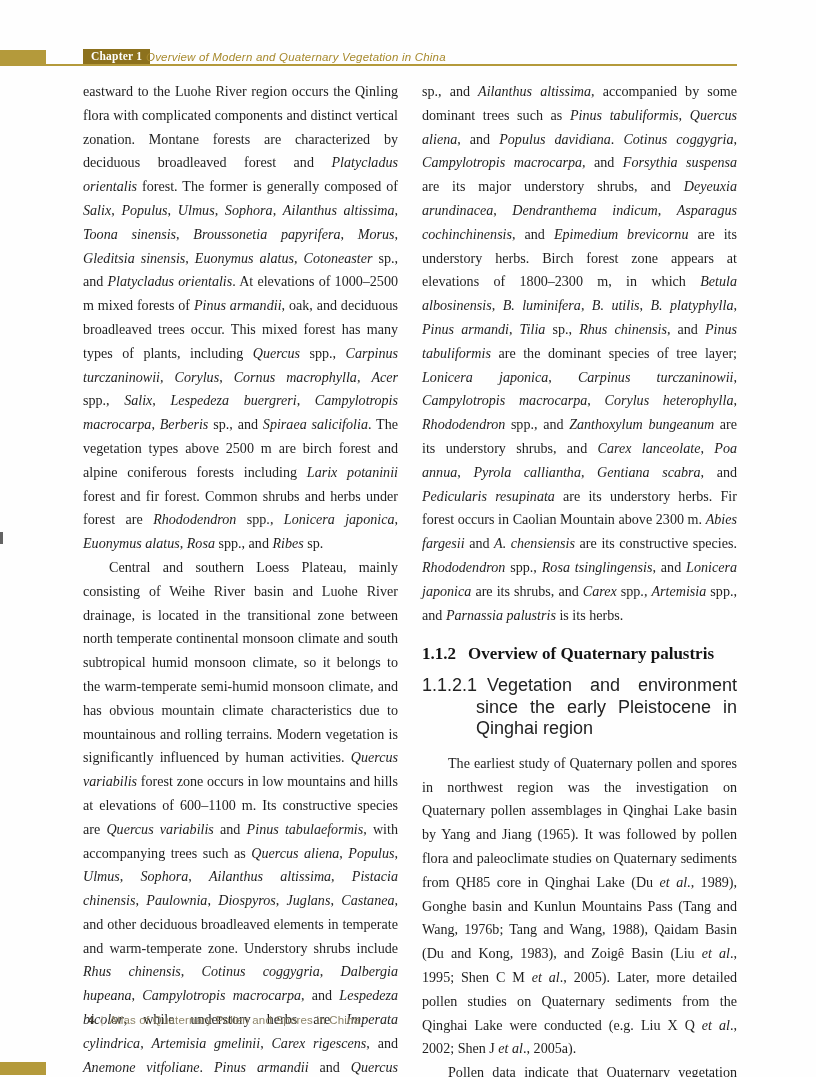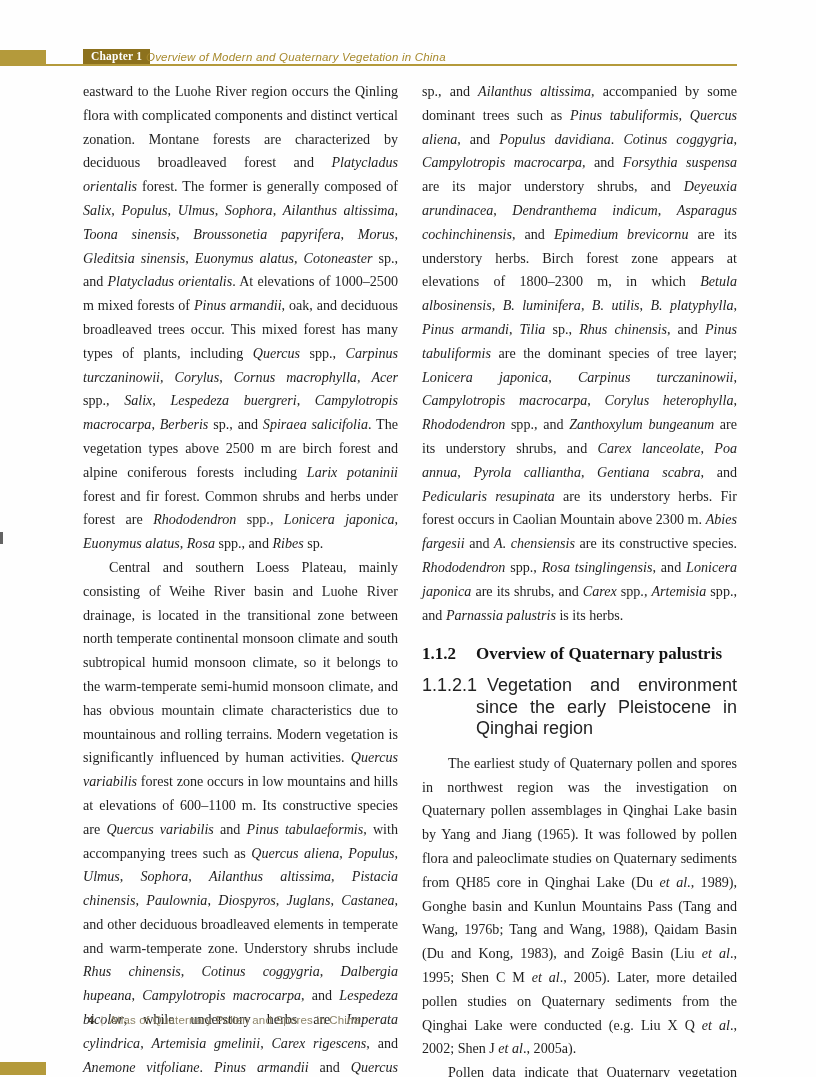--- a/index.html
+++ b/index.html
@@ -32,21 +32,21 @@
   .columns{position:absolute;left:83px;top:80px;width:654px;display:flex;gap:24px;}
   .col{width:315px;font-size:14.1px;line-height:23.8px;text-align:justify;color:var(--ink);}
   p.body-para{margin:0;padding:0;}
   p.indent{text-indent:26px;}
   .it{font-style:italic;}
 
   .h2{
     font-weight:bold;font-size:17px;line-height:22px;margin:16px 0 10px 0;
     text-align:left;font-family:"Liberation Serif",serif;color:#141414;
   }
-  .h2 .h-num{margin-right:20px;}
+  .h2 .h-num{margin-right:12px;}
   .h3{
     font-family:"Liberation Sans",sans-serif;font-weight:normal;color:#222;
     font-size:18px;line-height:21.5px;margin:0 0 12px 0;
     padding-left:54px;text-indent:-54px;text-align:justify;
   }
   .h3 .h-num{margin-right:10px;}
 
   
   .footer{position:absolute;left:88px;top:1014px;font-size:11.5px;font-family:"Liberation Sans",sans-serif;}
   .footer .page-num{font-weight:bold;color:#3e3a30;}

